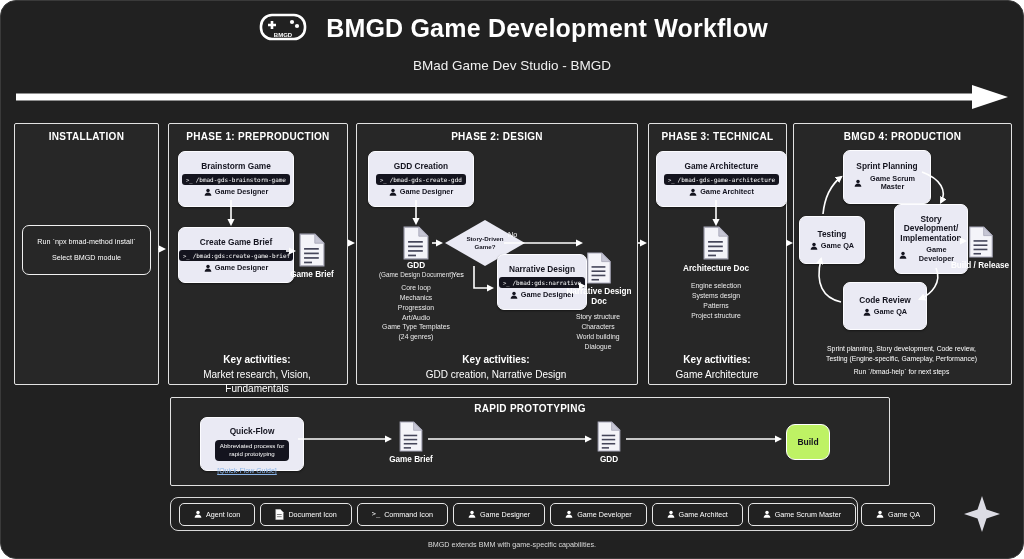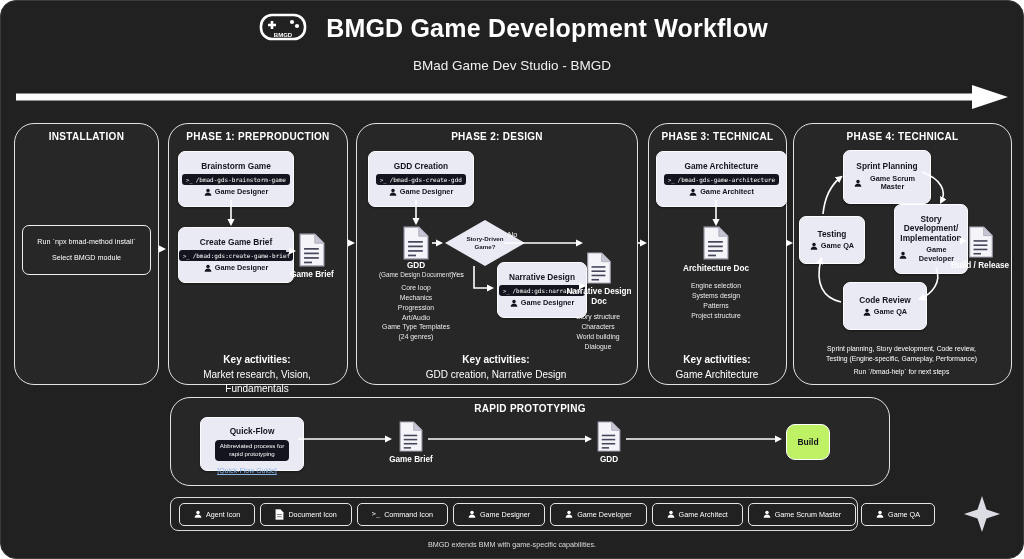--- a/index.html
+++ b/index.html
@@ -3,21 +3,21 @@
 <meta charset="utf-8">
 <style>
   html,body{margin:0;padding:0}
   body{width:1024px;height:559px;position:relative;background:#ffffff;font-family:"Liberation Sans",sans-serif;overflow:hidden}
   .canvas{position:absolute;left:0;top:0;width:1022px;height:557px;background:#212121;border:1px solid #3a3a3a;border-radius:16px;z-index:0}
   .header{position:absolute;top:8px;left:0;width:100%;display:flex;align-items:center;justify-content:center;gap:16px;z-index:2}
   .title{color:#fff;font-weight:bold;font-size:25px;letter-spacing:.2px}
   .subtitle{position:absolute;top:58px;left:0;width:100%;text-align:center;color:#f0f0f0;font-size:13.5px;z-index:2}
   .arrows{position:absolute;left:0;top:0;pointer-events:none;z-index:6}
   .fl{stroke:#fff;stroke-width:1.6;fill:none;marker-end:url(#ah)}
-  .panel{position:absolute;border:1.5px solid #e2e2e2;border-radius:20px;background:#272727;z-index:1}
+  .panel{position:absolute;border:1.5px solid #e2e2e2;border-radius:2px;background:#272727;z-index:1}
   .panel-title{position:absolute;top:7px;left:0;width:100%;text-align:center;color:#fff;font-weight:bold;font-size:10px;letter-spacing:.3px}
   .task{position:absolute;background:#eaeaf4;border:1px solid #fcfcff;border-radius:7px;display:flex;flex-direction:column;align-items:center;justify-content:center;gap:3px;padding:3px 4px;z-index:3;box-shadow:0 1px 2px rgba(0,0,0,.45)}
   .task-title{font-size:8.3px;font-weight:bold;color:#14141f;text-align:center;line-height:1.15}
   .cmd{display:flex;align-items:center;gap:3px;background:#14141e;color:#fff;border-radius:3px;padding:2px 4px;font-family:"DejaVu Sans Mono",monospace;font-size:6px;white-space:nowrap;max-width:100%}
   .cmd-icon{font-size:5.5px;opacity:.9}
   .agent{display:flex;align-items:center;justify-content:center;gap:3px;font-size:7.3px;font-weight:bold;color:#14141f;text-align:center;line-height:1.15}
   .agent span{max-width:56px}
   .person{width:8px;height:8px;fill:#14141f;flex:0 0 auto}
   .wlabel{position:absolute;color:#fff;font-weight:bold;font-size:8.2px;text-align:center;line-height:1.25;z-index:3}
   .wsub{position:absolute;color:#e6e6e6;font-size:6.4px;text-align:center;z-index:3}
@@ -60,21 +60,21 @@
 <div class="panel" style="left:168px;top:123px;width:178px;height:260px">
   <div class="panel-title">PHASE 1: PREPRODUCTION</div>
 </div>
 <div class="panel" style="left:356px;top:123px;width:280px;height:260px">
   <div class="panel-title">PHASE 2: DESIGN</div>
 </div>
 <div class="panel" style="left:648px;top:123px;width:137px;height:260px">
   <div class="panel-title">PHASE 3: TECHNICAL</div>
 </div>
 <div class="panel" style="left:793px;top:123px;width:217px;height:260px">
-  <div class="panel-title">PHASE 4: TECHNICAL</div>
+  <div class="panel-title">BMGD 4: PRODUCTION</div>
 </div>
 <div class="panel" style="left:170px;top:397px;width:718px;height:87px">
   <div class="panel-title" style="top:5px">RAPID PROTOTYPING</div>
 </div>
 
 <div class="instr-box" style="left:22px;top:225px;width:127px;height:48px">
   <div>Run `npx bmad-method install`</div>
   <div>Select BMGD module</div>
 </div>
 
@@ -148,21 +148,21 @@
   <div>Core loop</div>
   <div>Mechanics</div>
   <div>Progression</div>
   <div>Art/Audio</div>
   <div>Game Type Templates</div>
   <div>(24 genres)</div>
 </div>
 <div class="diamond">Story-Driven Game?</div>
 <div class="flow-label" style="left:508px;top:230px">No</div>
 <div class="flow-label" style="left:452px;top:270px">Yes</div>
-<div class="task" style="left:497px;top:262px;width:80px;height:48px">
+<div class="task" style="left:497px;top:254px;width:80px;height:48px">
   <div class="task-title">Narrative Design</div>
   <div class="cmd">
     <span class="cmd-icon">&gt;_</span>
     <span>/bmad:gds:narrative</span>
   </div>
   <div class="agent">
     <svg class="person" viewBox="0 0 10 10">
         <circle cx="5" cy="3" r="2.2"></circle>
         <path d="M.8 9.6 C.8 7.2 2.7 5.6 5 5.6 C7.3 5.6 9.2 7.2 9.2 9.6 Z"></path>
       </svg>

